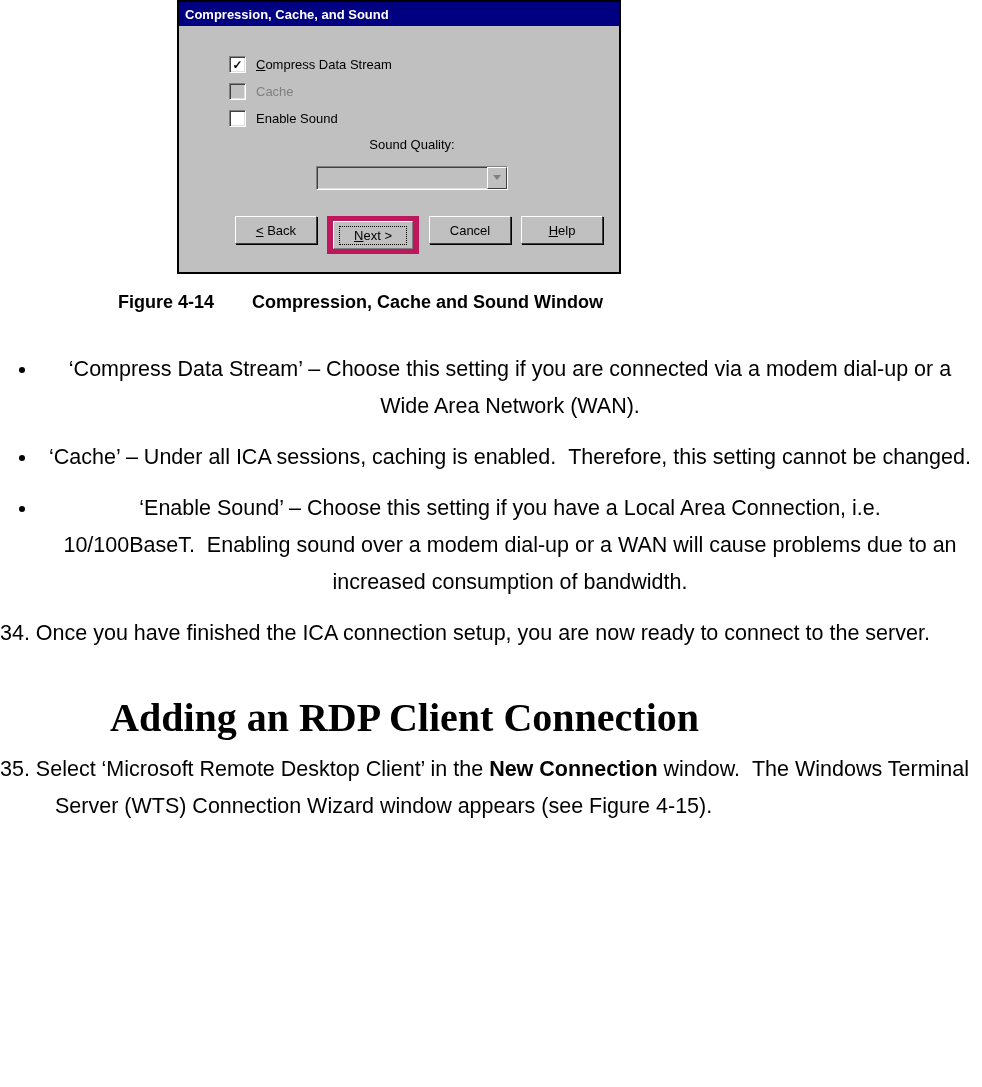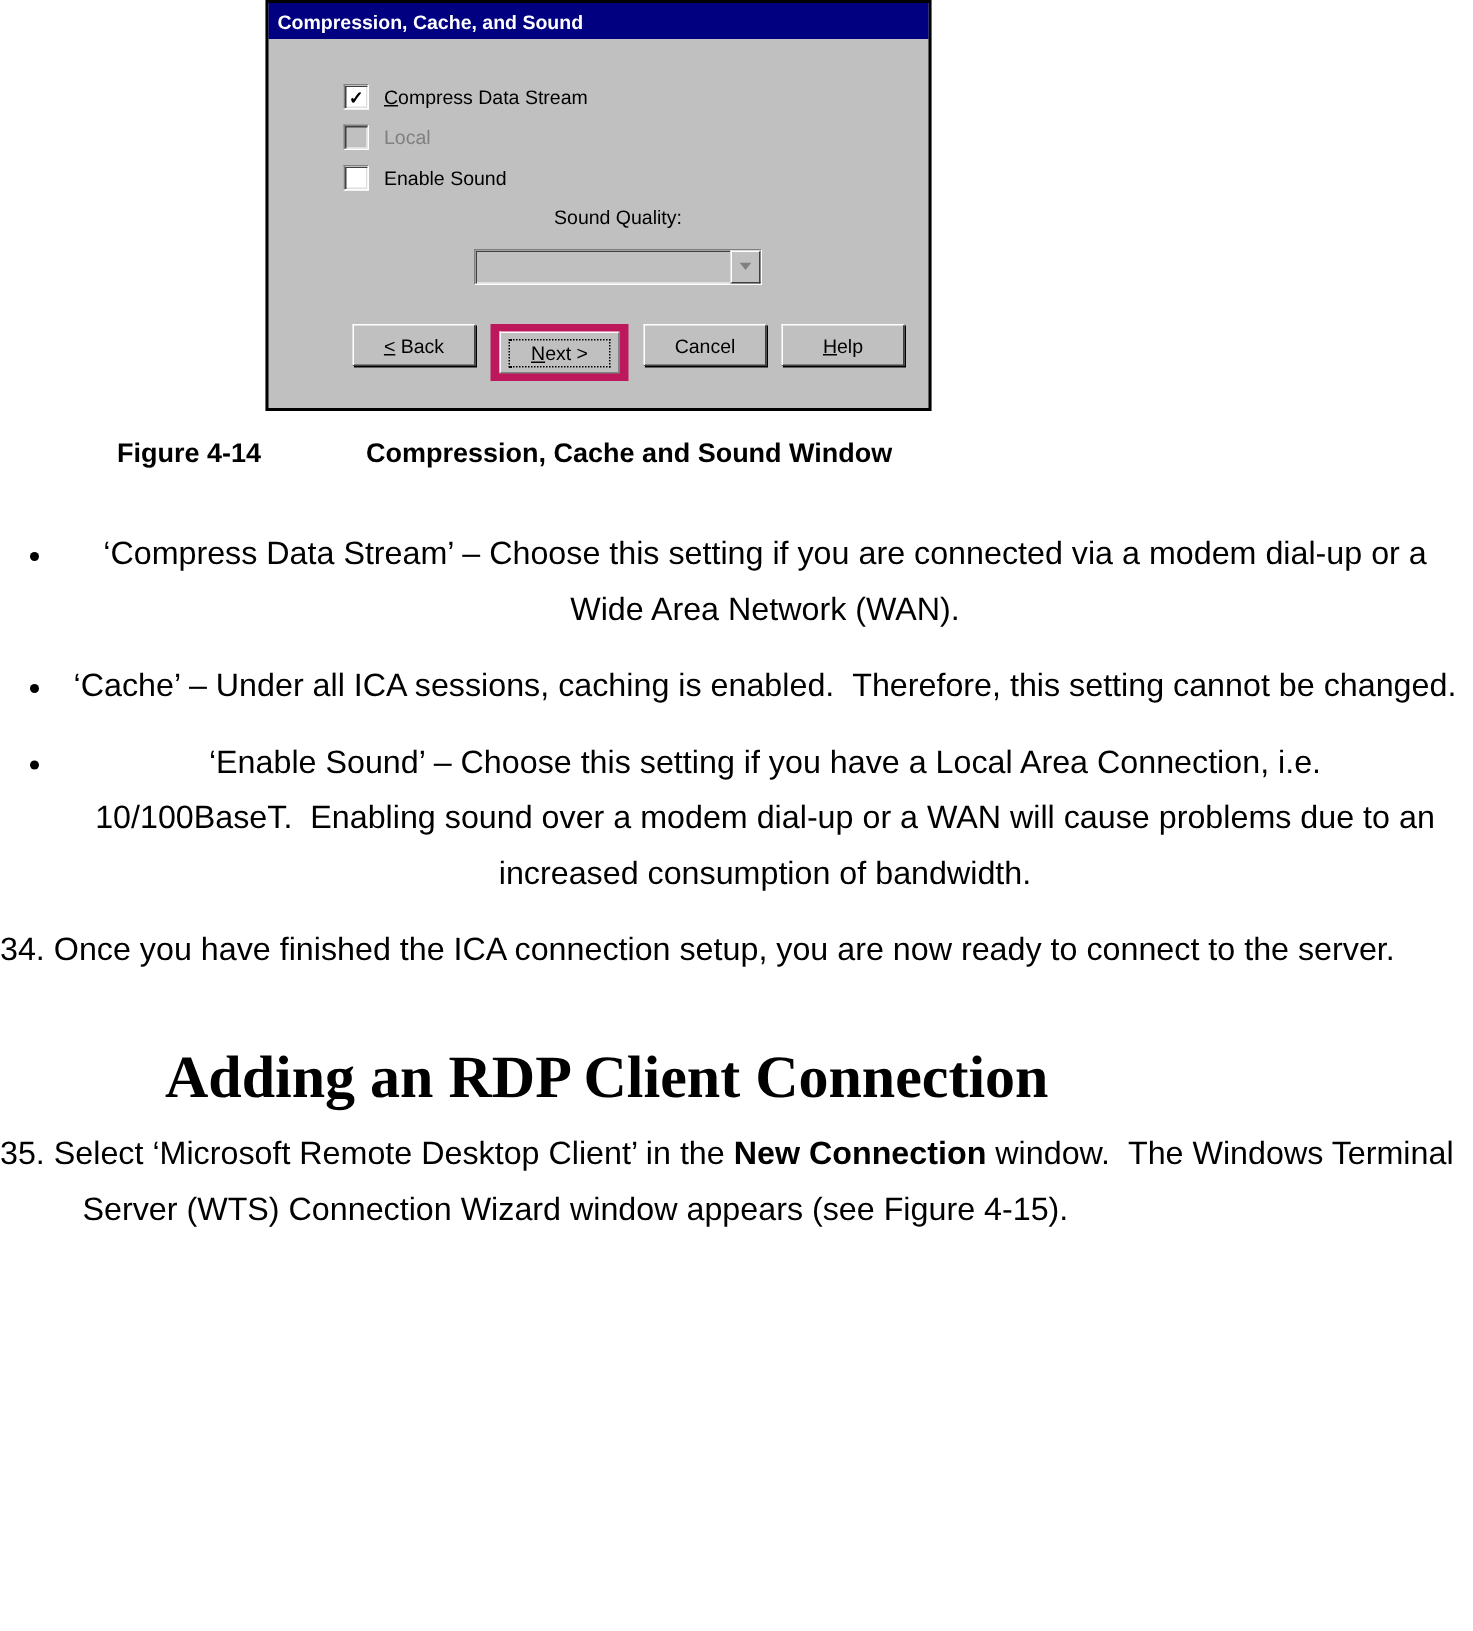--- a/index.html
+++ b/index.html
@@ -140,22 +140,22 @@
     padding: 1px 14px;
   }
   .underline-first::first-letter { text-decoration: underline; }
   
   .caption {
     font-family: Arial, sans-serif;
     font-weight: bold;
     font-size: 18px;
     margin: 18px 0 38px 0;
     display: flex;
-    gap: 70px;
-    padding-left: 78px;
+    gap: 38px;
+    padding-left: 118px;
   }
   .bullets {
     list-style: disc;
     padding-left: 28px;
     margin: 0 10px 0 10px;
     text-align: center;
   }
   .bullets li {
     font-size: 21.5px;
     line-height: 1.72;
@@ -189,21 +189,21 @@
     </div>
     <div class="dlg-body">
       <div class="chk-row">
         <div class="chkbox">
             <span class="chkmark">✓</span>
           </div>
         <span class="underline-first">Compress Data Stream</span>
       </div>
       <div class="chk-row disabled">
         <div class="chkbox disabled"></div>
-        <span>Local</span>
+        <span>Cache</span>
       </div>
       <div class="chk-row">
         <div class="chkbox"></div>
         <span>Enable Sound</span>
       </div>
       <div class="quality-row">
         <span>Sound Quality:</span>
         <div class="combo">
           <div class="combo-btn">
             <svg viewBox="0 0 8 6">

